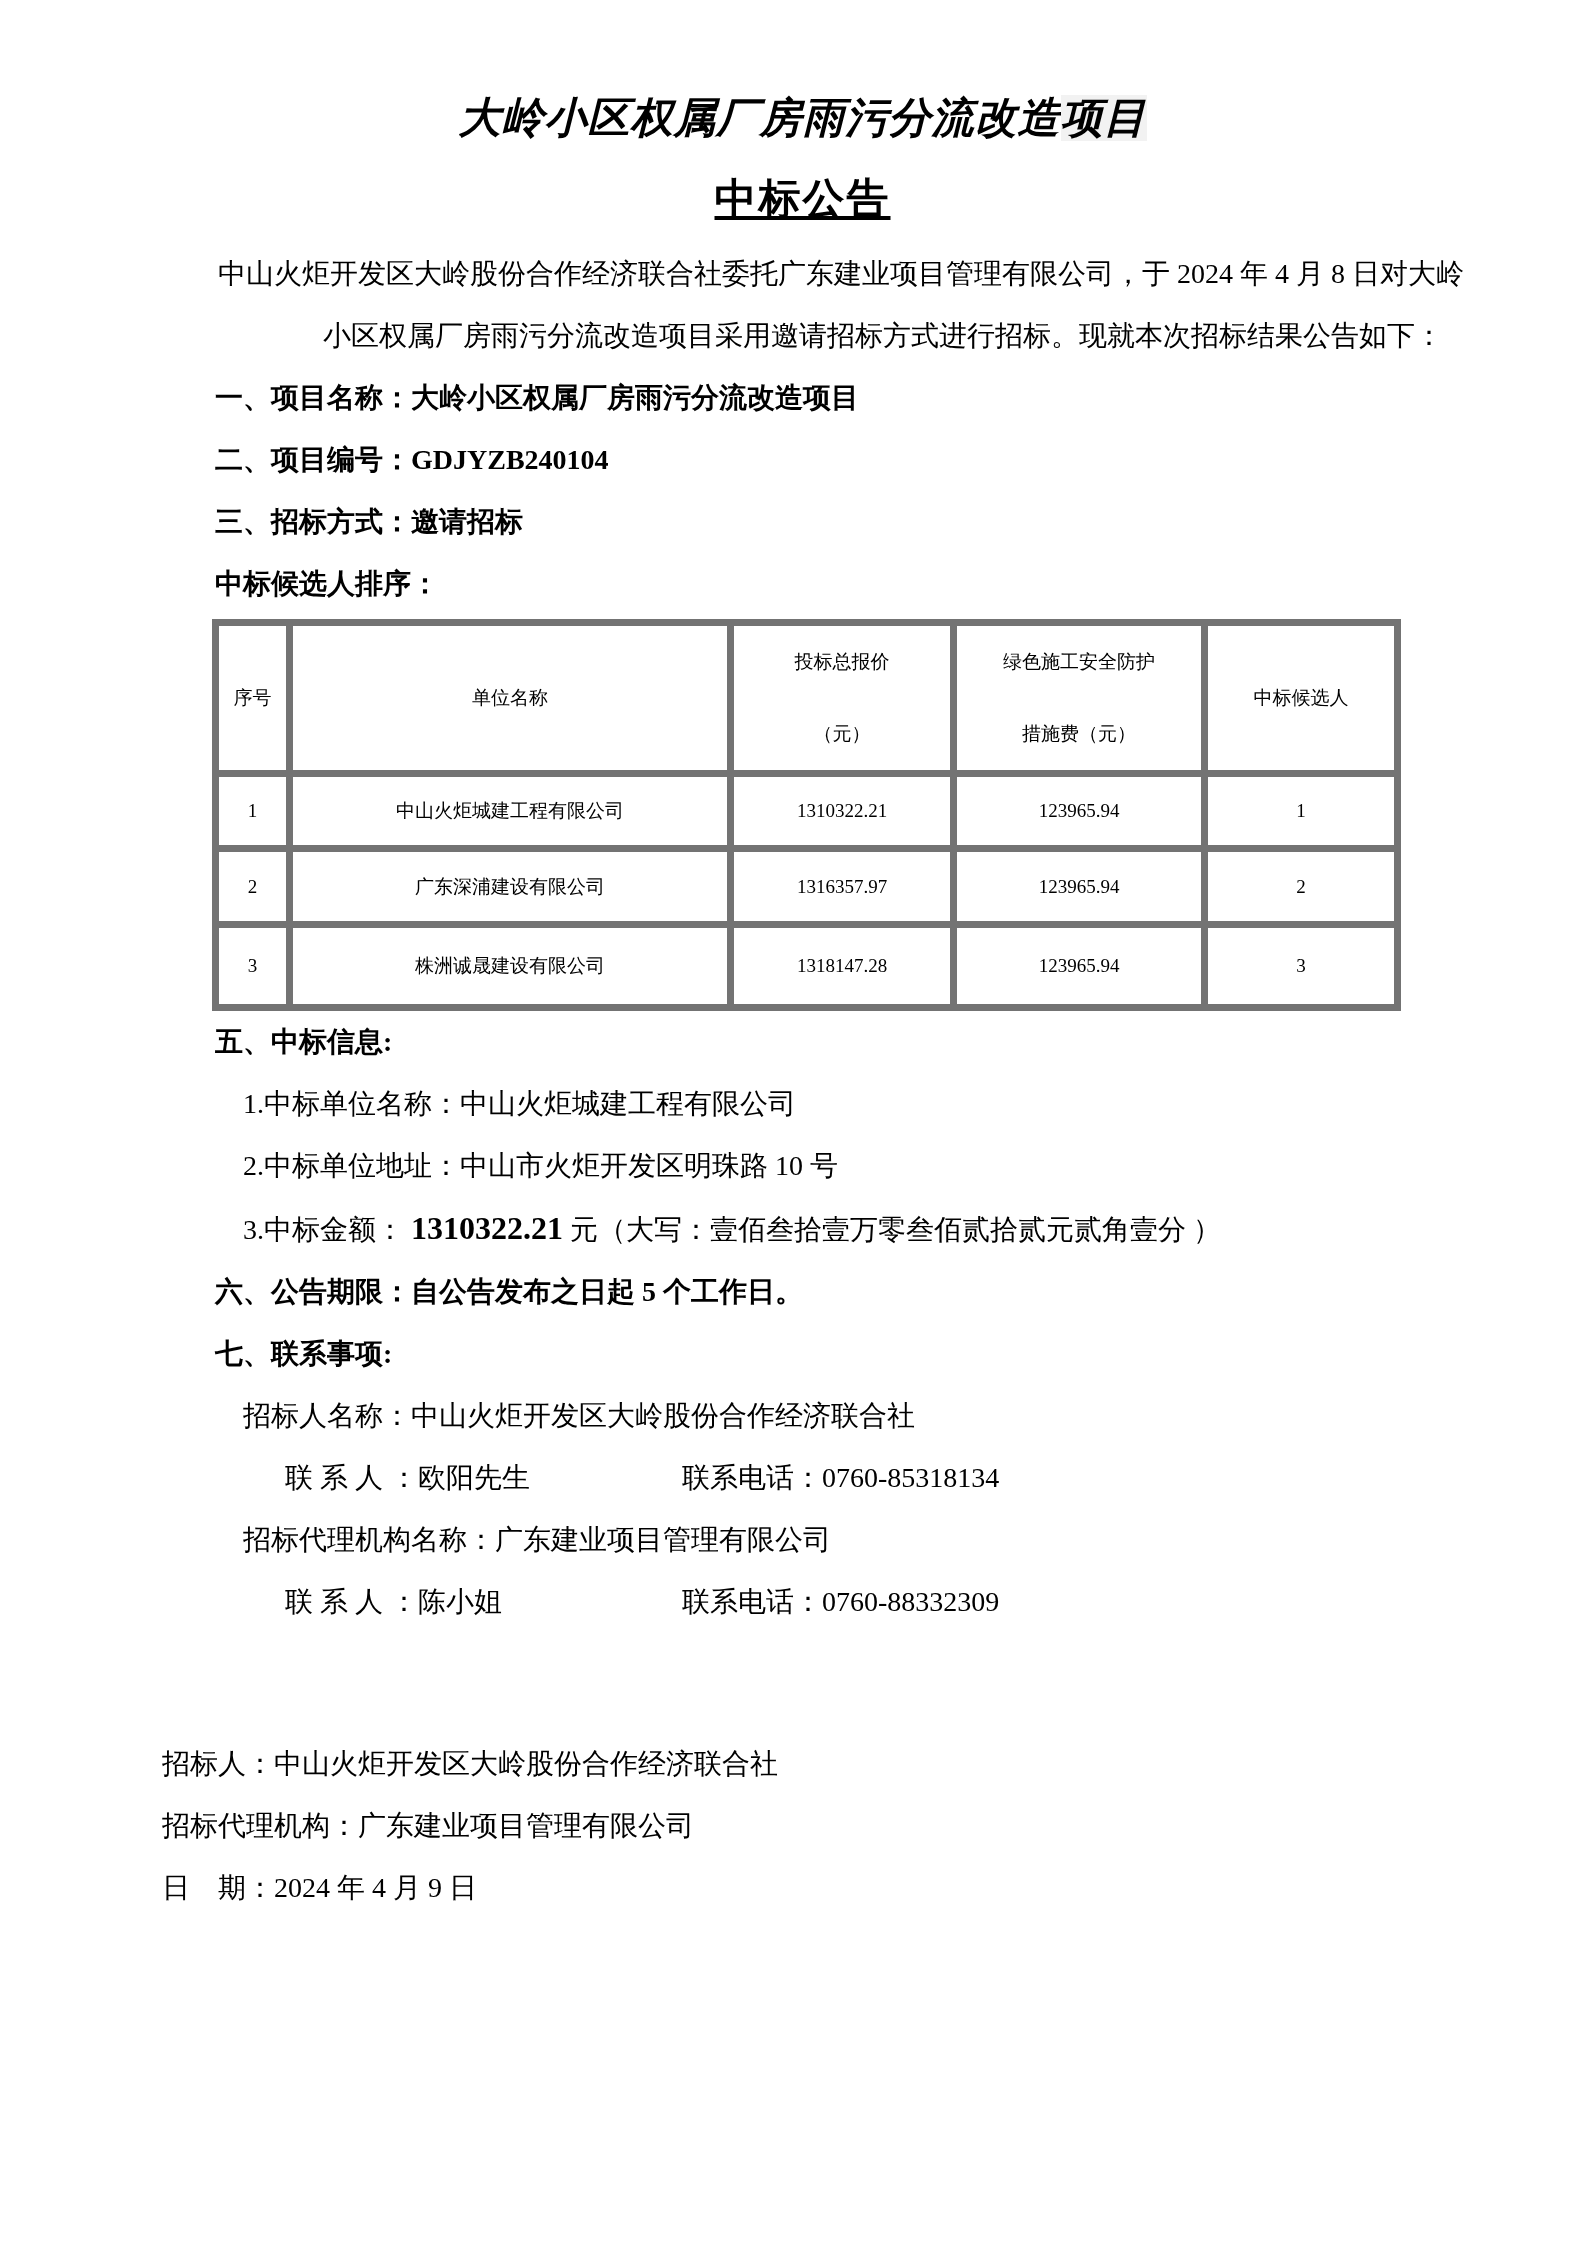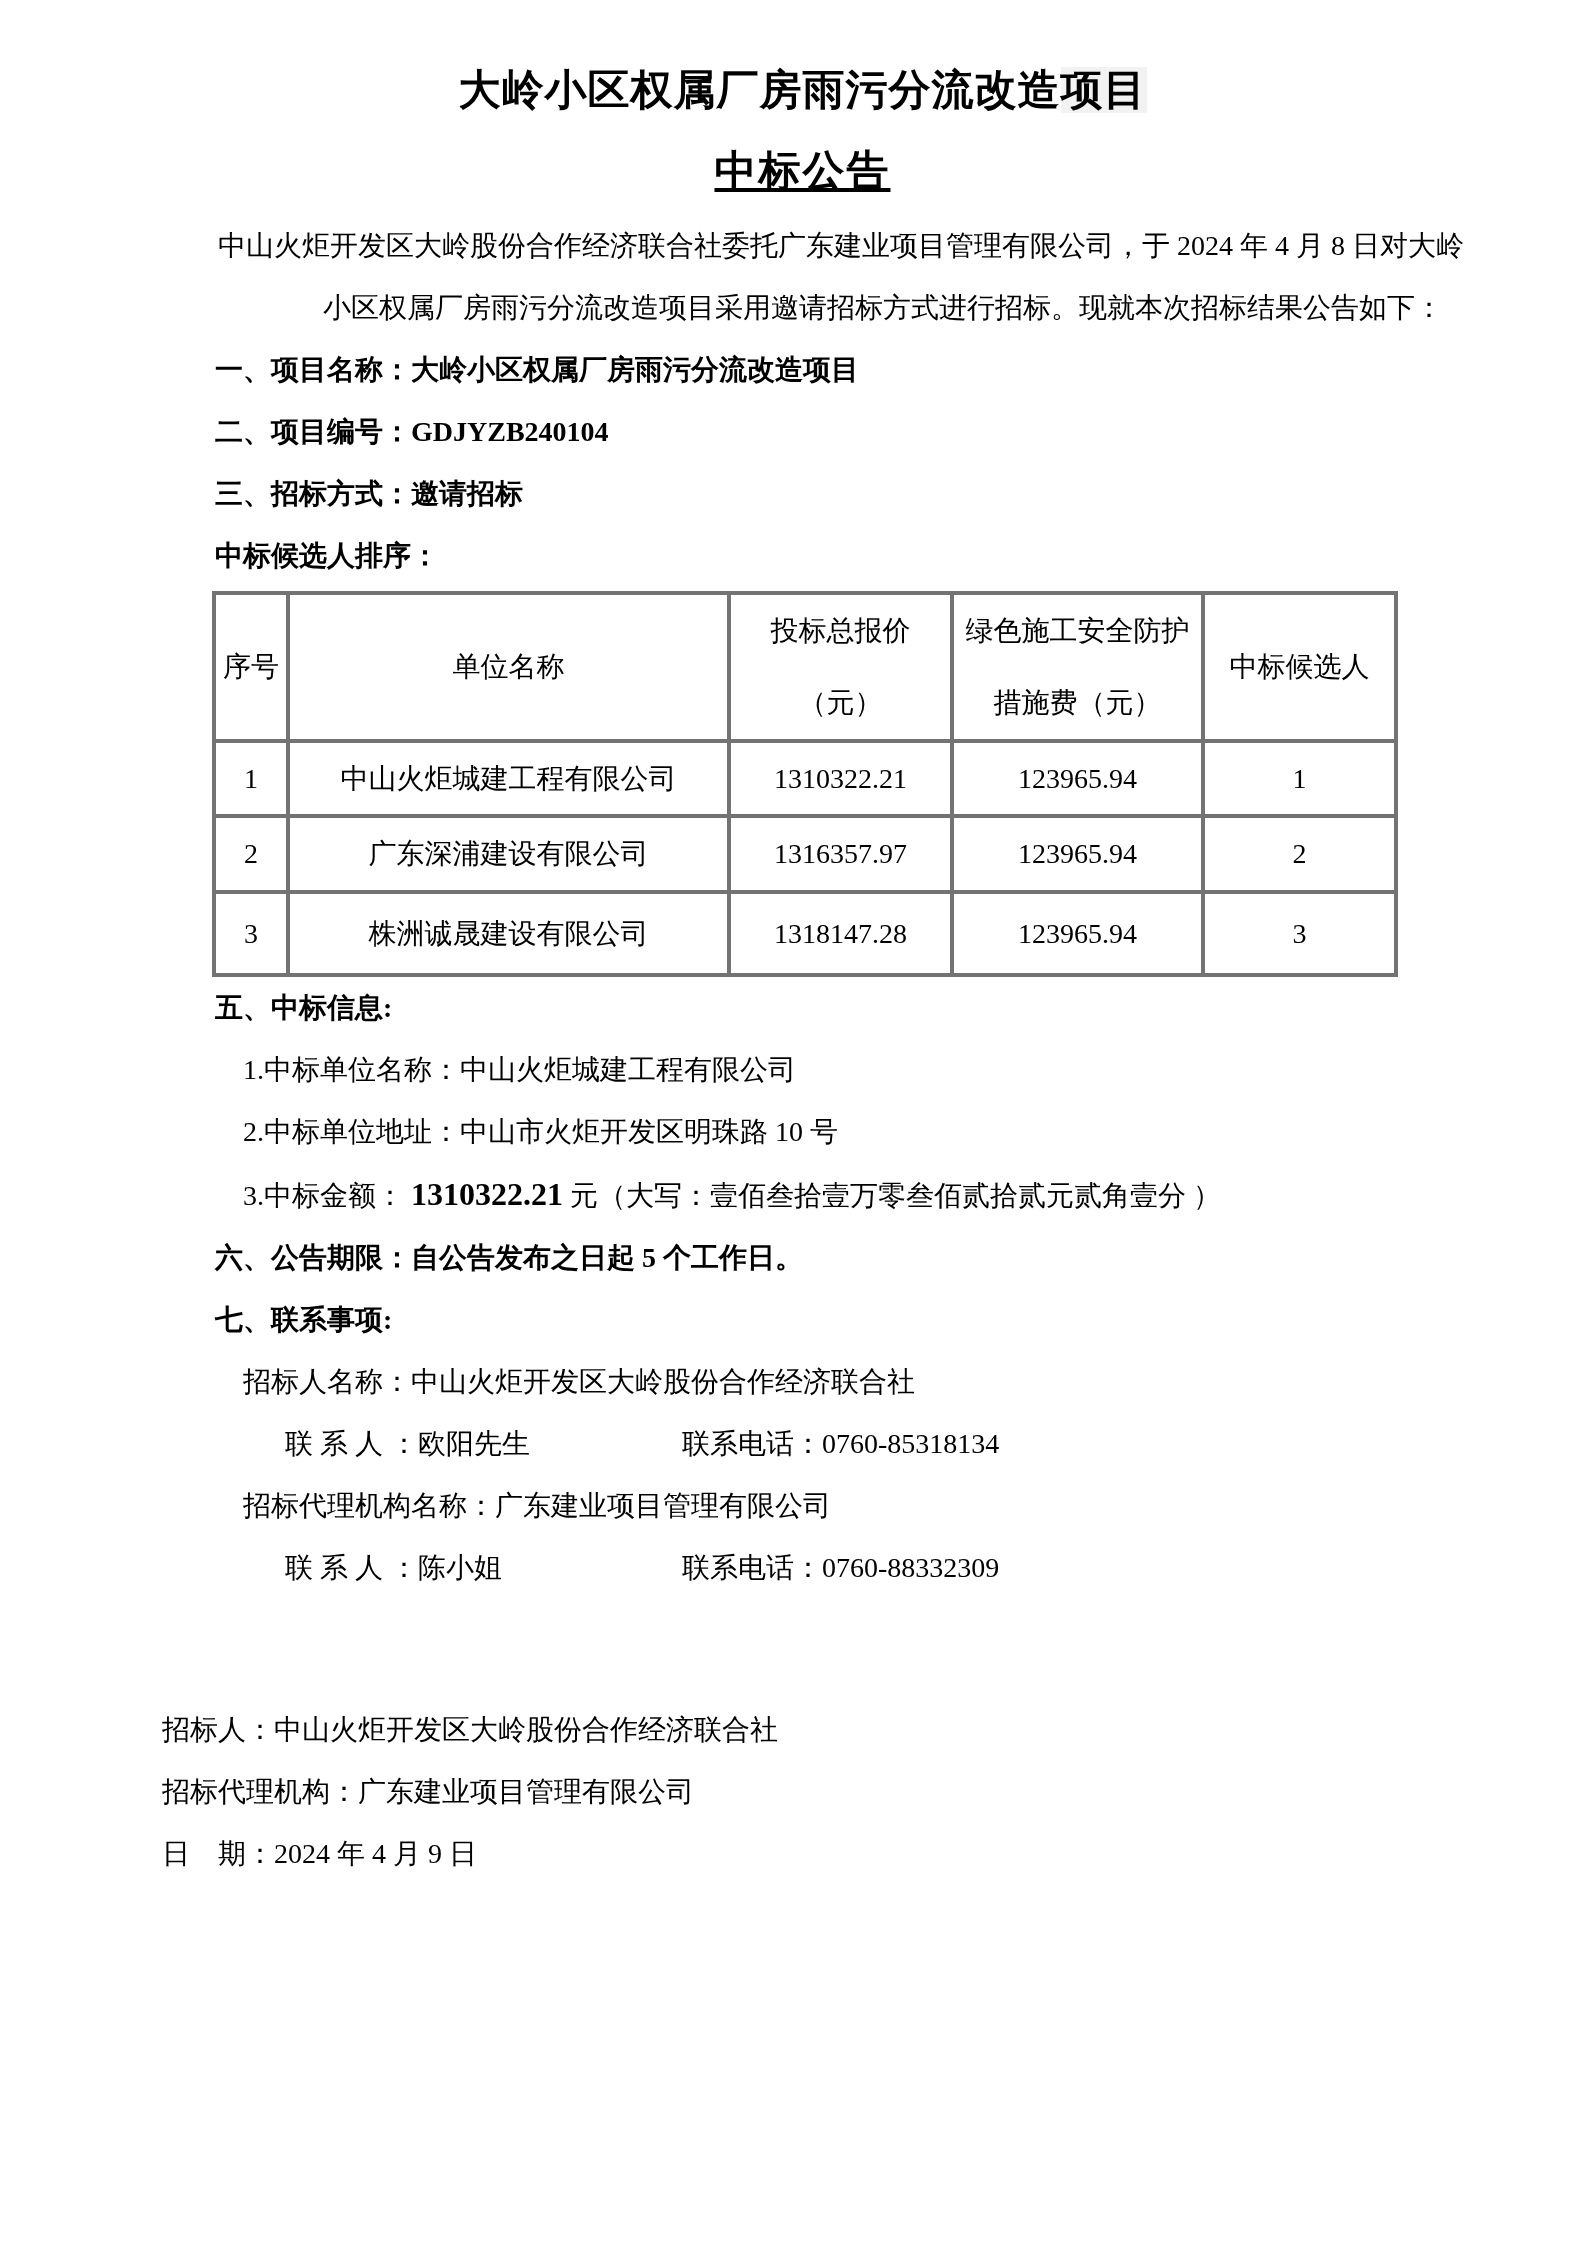--- a/index.html
+++ b/index.html
@@ -7,26 +7,27 @@
     position:relative;
     width:1587px; height:2245px;
     background:#ffffff;
     color:#000000;
     font-family:"Liberation Serif","DejaVu Serif",serif;
     box-sizing:border-box;
     padding:0 144px 0 162px;
     overflow:hidden;
   }
   .doc-title {
-    padding-top:68px;
+    padding-top:96px;
     text-align:center;
     font-size:42px; font-weight:bold;
     line-height:44px;
     letter-spacing:1px;
     white-space:nowrap;
+    font-style:italic;
   }
   .title-hl { background:#f2f2f2; }
   .doc-subtitle {
     text-align:center;
     font-size:42px; font-weight:bold;
     line-height:44px;
     margin-top:37px;
     letter-spacing:2px;
     text-decoration:underline;
   }
@@ -36,23 +37,23 @@
   .lv1 { padding-left:53px;font-weight:bold; }   
   .lv2 { padding-left:81px; }   
   table.bid-table {
     margin-top:4px;
     margin-left:50px;
     width:1182px;
     border-collapse:collapse;
     table-layout:fixed;
   }
   .bid-table th, .bid-table td {
-    border:4px solid #737373;
+    border:7px solid #737373;
     font-weight:normal;
-    font-size:28px;
+    font-size:19px;
     text-align:center;
     vertical-align:middle;
     padding:0;
   }
   .bid-table thead tr { height:144px; }
   .hdr-line { line-height:72px; }
   .row-1 { height:75px; }
   .row-2 { height:76px; }
   .row-3 { height:83px; }
   .col-seq  { width:74px; }

